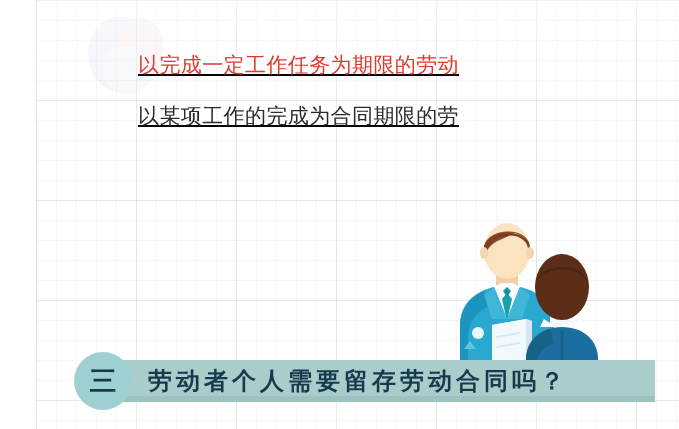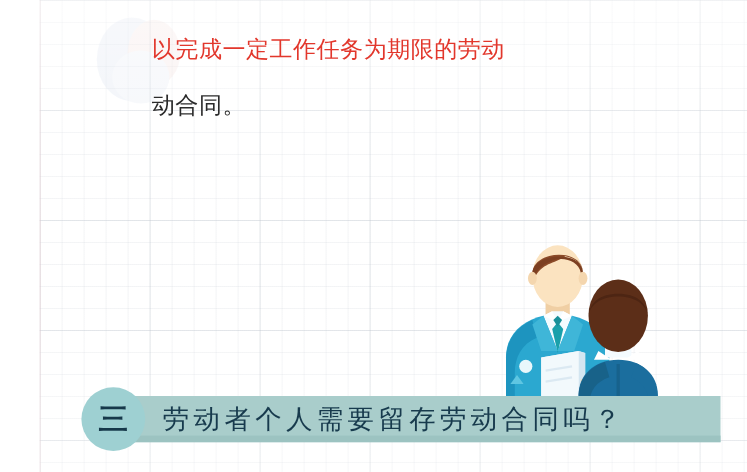--- a/index.html
+++ b/index.html
@@ -76,22 +76,23 @@
     width: 104px;
     height: 104px;
     opacity: 0.22;
     pointer-events: none;
   }
 
   
   .copy {
     position: absolute;
     left: 138px;
-    top: 20px;
+    top: 39px;
     width: 420px;
+    text-decoration: underline;
   }
   .copy-line {
     font-size: 21px;
     line-height: 51px;
     letter-spacing: 0.4px;
     color: #2b2b2b;
     white-space: nowrap;
   }
   .kw {
     color: #e2372c;
@@ -154,21 +155,21 @@
     font-family: "DejaVu Sans", "Liberation Sans", sans-serif;
   }
   .banner-text {
     position: absolute;
     left: 148px;
     top: 8px;
     height: 42px;
     display: flex;
     align-items: center;
     font-size: 24px;
-    font-weight: normal;
+    font-weight: bold;
     letter-spacing: 4px;
     color: #173a4d;
     white-space: nowrap;
   }
 </style>
 </head>
 <body>
 
 <div id="poster">
 
@@ -238,21 +239,21 @@
 
       <path d="M122 116 L122 180" stroke="#165a80" stroke-width="3" fill="none" opacity="0.6"></path>
     </svg>
   </div>
 
   <div class="copy">
     <div class="copy-line">
       <span class="kw">以完成一定工作任务为期限的劳动</span><span></span>
     </div>
     <div class="copy-line">
-      <span class="kw"></span><span>动合同。</span>
+      <span class="kw"></span><span>以某项工作的完成为合同期限的劳</span>
     </div>
   </div>
 
   <div class="banner">
     <div class="banner-bar"></div>
     <div class="banner-bar-shade"></div>
     <div class="banner-badge">
       <div class="banner-badge-num">三</div>
     </div>
     <div class="banner-text">劳动者个人需要留存劳动合同吗？</div>

